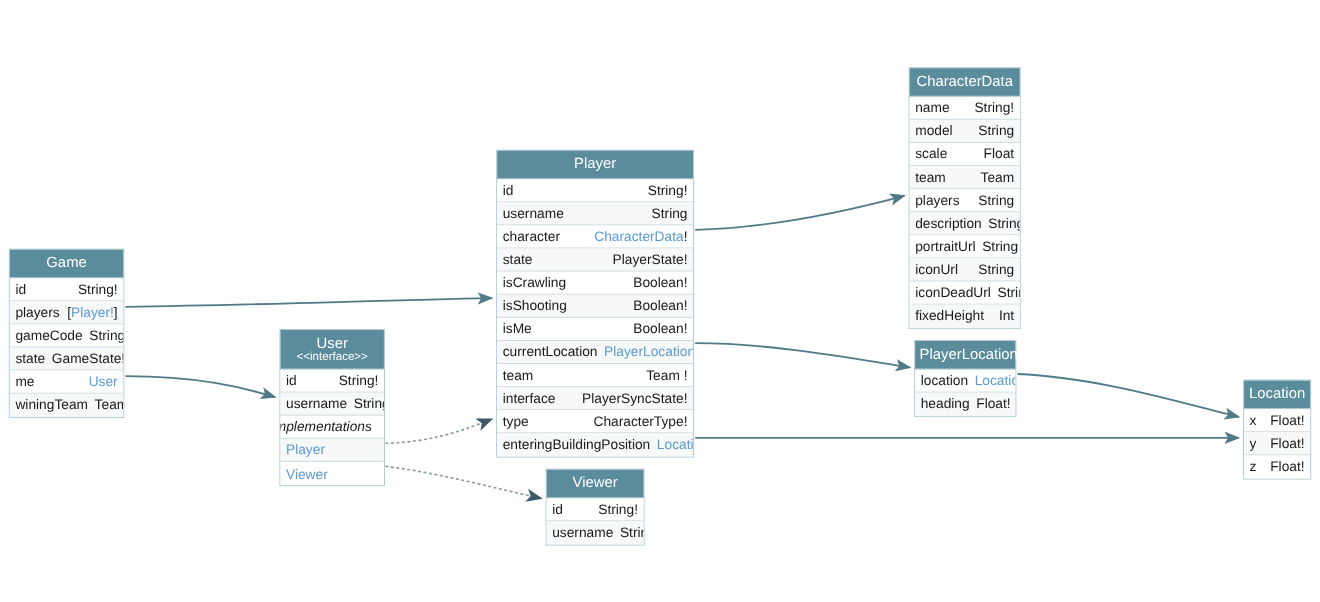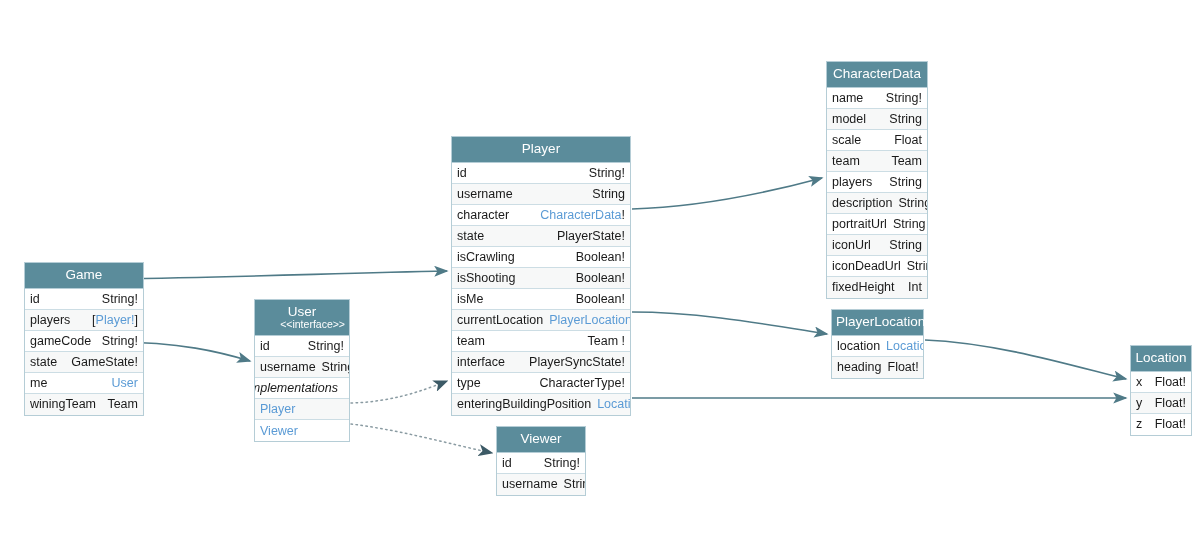--- a/index.html
+++ b/index.html
@@ -44,21 +44,20 @@
     line-height: 1.15;
     padding: 4px 4px 5px 4px;
     box-sizing: border-box;
     border-bottom: 1px solid #b5cdd6;
   }
   .entity-header .iface {
     display: block;
     font-size: 10.5px;
     line-height: 1.1;
     margin-top: -1px;
-    text-align: right;
   }
   .row {
     display: flex;
     align-items: center;
     justify-content: space-between;
     padding: 4px 5px;
     height: 21px;
     box-sizing: border-box;
     border-bottom: 1px solid #ccdde4;
     background: #ffffff;
@@ -109,21 +108,21 @@
 
     <path d="M632,398 C 800,398 980,398 1126,398" fill="none" stroke="#4f7a87" stroke-width="1.6" marker-end="url(#arrowhead)"></path>
 
     <path d="M925,340 C 1000,343 1080,368 1126,379" fill="none" stroke="#4f7a87" stroke-width="1.6" marker-end="url(#arrowhead)"></path>
 
     <path d="M351,403 C 390,402 420,392 447,381" fill="none" stroke="#8a9ba2" stroke-width="1.5" stroke-dasharray="1.5 3.5" stroke-linecap="round" marker-end="url(#arrowhead-dot)"></path>
 
     <path d="M351,424 C 400,430 450,444 492,453" fill="none" stroke="#8a9ba2" stroke-width="1.5" stroke-dasharray="1.5 3.5" stroke-linecap="round" marker-end="url(#arrowhead-dot)"></path>
   </svg>
 
-<div class="entity" style="left: 24px; top: 226px; width: 120px; margin-top: 36px;">
+<div class="entity" style="left: 8px; top: 226px; width: 105px;">
       <div class="entity-header"><span>Game</span></div>
       <div class="row">
         <span class="fname">id</span>
         <span class="ftype">String!</span>
       </div>
       <div class="row alt">
         <span class="fname">players</span>
         <span class="ftype"><span class="blk">[</span><span class="blue">Player</span><span class="blue">!</span><span class="blk">]</span></span>
       </div>
       <div class="row">

